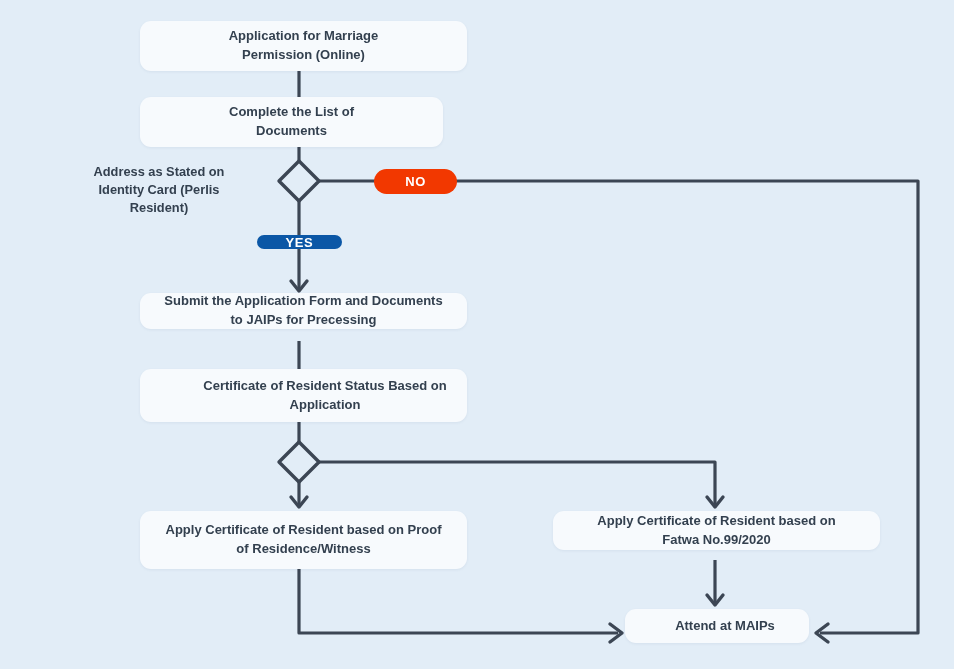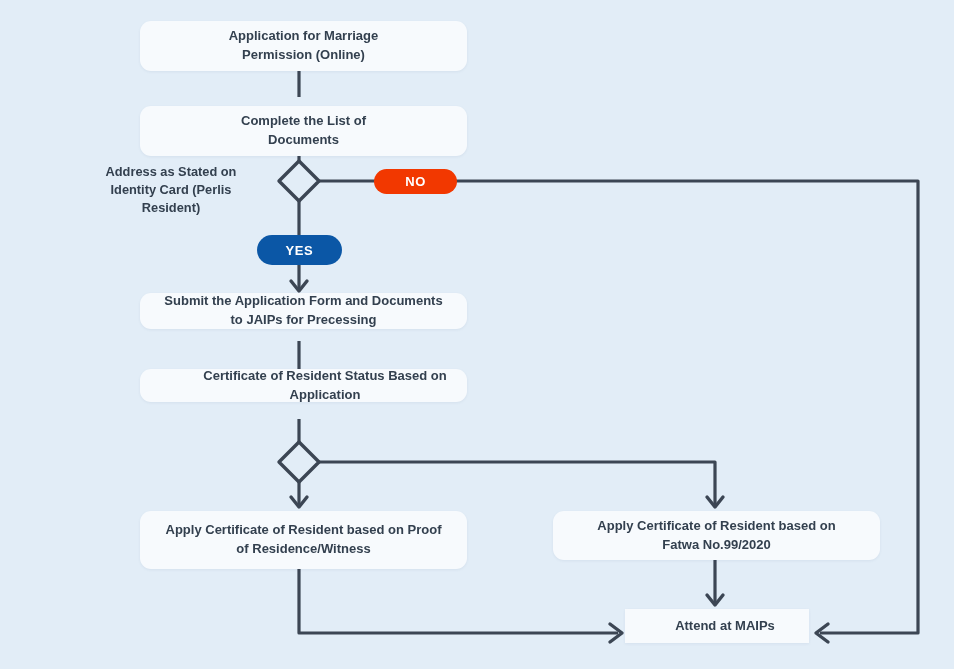--- a/index.html
+++ b/index.html
@@ -80,21 +80,21 @@
     font-weight:bold;
     font-size:13px;
     letter-spacing:0.6px;
     border-radius:999px;
   }
   .badge.no{
     left:342px;top:169px;width:83px;height:25px;
     background:var(--no-color);
   }
   .badge.yes{
-    left:225px;top:235px;width:85px;height:30px;
+    left:225px;top:235px;width:85px;height:14px;
     background:var(--yes-color);
   }
 </style>
 </head>
 <body>
 
 <div class="canvas">
 
   <svg class="connectors" viewBox="0 0 954 669" xmlns="http://www.w3.org/2000/svg" aria-hidden="true">
 
@@ -125,38 +125,38 @@
     <path d="M683 560 V603"></path>
     <path class="arrowhead" d="M675 595 L683 605 L691 595"></path>
 
     <path d="M267 560 V633 H586"></path>
     <path class="arrowhead" d="M578 624 L590 633 L578 642"></path>
   </svg>
 
   <div class="node" style="left:108px;top:21px;width:327px;height:50px;">Application for Marriage
 Permission (Online)</div>
 
-  <div class="node" style="left:108px;top:106px;width:327px;height:50px;border-radius:11px;">Complete the List of
+  <div class="node" style="left:108px;top:97px;width:303px;height:50px;border-radius:11px;">Complete the List of
 Documents</div>
 
-  <div class="side-label" style="left:50px;top:163px;width:178px;">Address as Stated on
+  <div class="side-label" style="left:38px;top:163px;width:178px;">Address as Stated on
 Identity Card (Perlis
 Resident)</div>
 
   <div class="badge no">NO</div>
 
   <div class="badge yes">YES</div>
 
   <div class="node" style="left:108px;top:293px;width:327px;height:36px;">Submit the Application Form and Documents
 to JAIPs for Precessing</div>
 
-  <div class="node" style="left:108px;top:369px;width:327px;height:33px;padding-left:43px;">Certificate of Resident Status Based on
+  <div class="node" style="left:108px;top:369px;width:327px;height:53px;padding-left:43px;">Certificate of Resident Status Based on
 Application</div>
 
   <div class="node" style="left:108px;top:511px;width:327px;height:58px;">Apply Certificate of Resident based on Proof
 of Residence/Witness</div>
 
-  <div class="node" style="left:521px;top:511px;width:327px;height:49px;">Apply Certificate of Resident based on
+  <div class="node" style="left:521px;top:511px;width:327px;height:39px;">Apply Certificate of Resident based on
 Fatwa No.99/2020</div>
 
-  <div class="node" style="left:593px;top:609px;width:184px;height:34px;border-radius:0;padding-left:16px;">Attend at MAIPs</div>
+  <div class="node" style="left:593px;top:609px;width:184px;height:34px;border-radius:11px;padding-left:16px;">Attend at MAIPs</div>
 
 </div>
 
 </body></html>

